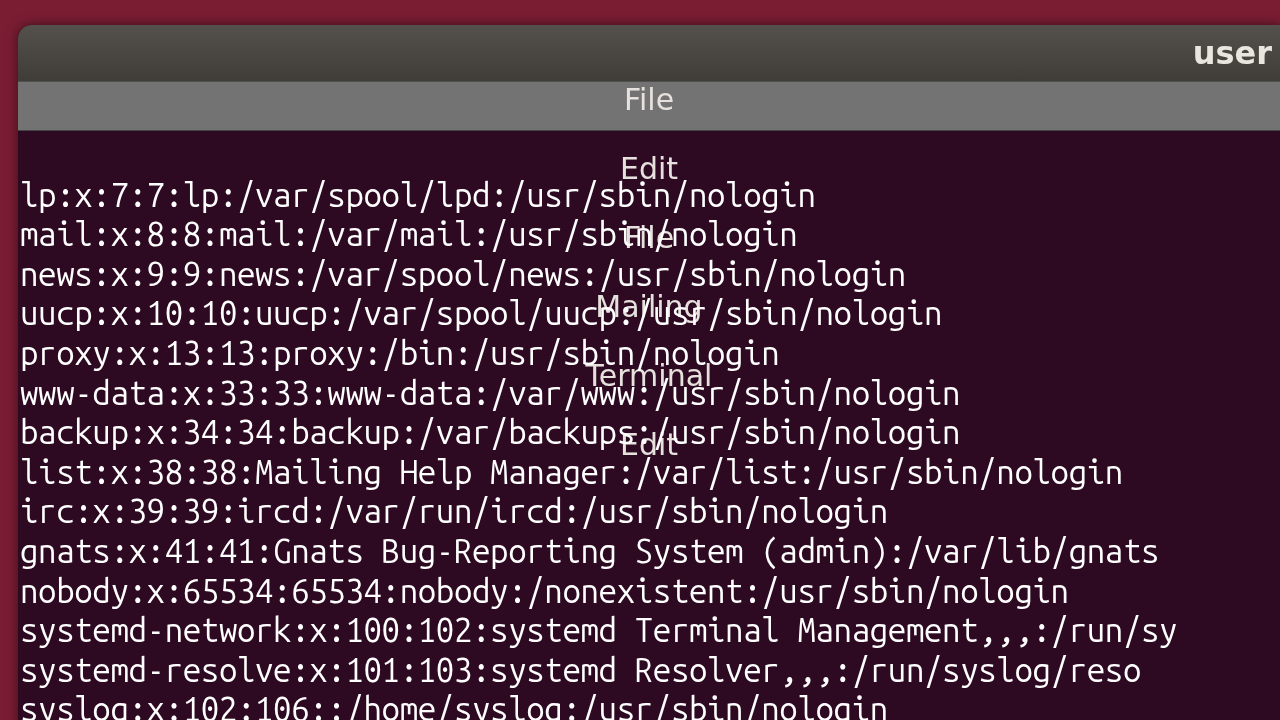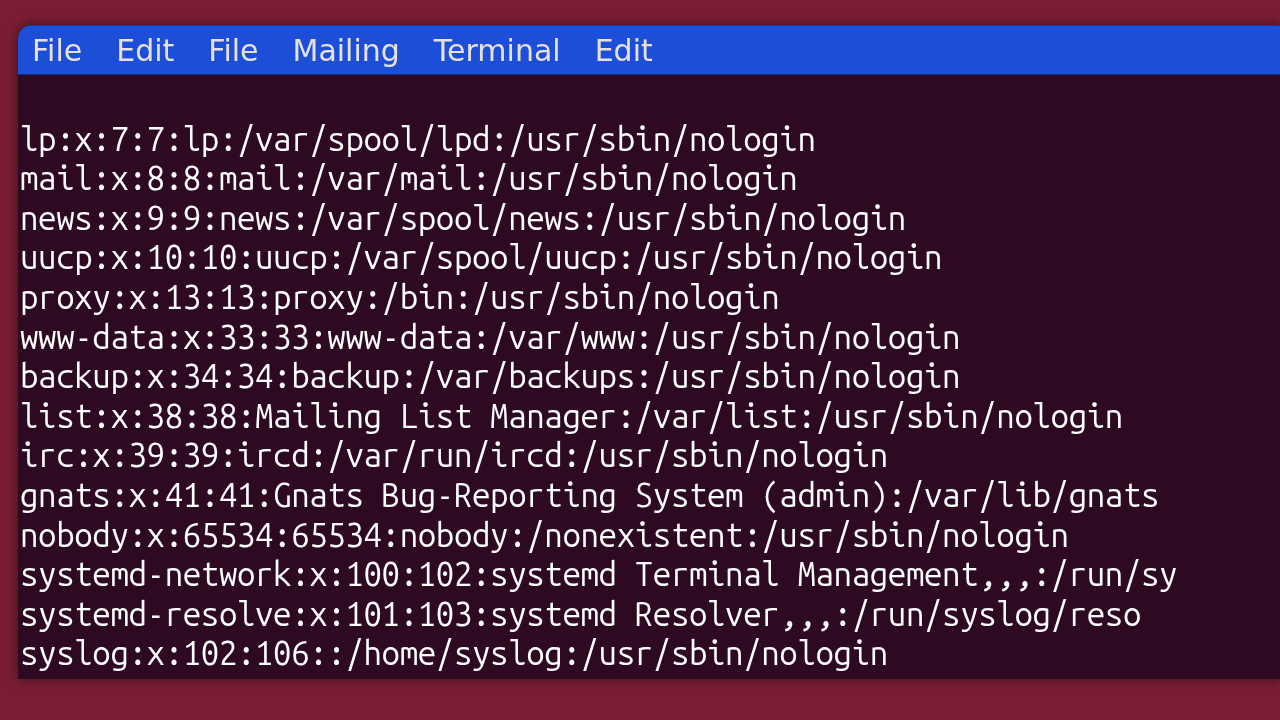--- a/index.html
+++ b/index.html
@@ -36,28 +36,29 @@
     padding-right: 8px;
   }
   .titlebar .title {
     color: #e9e5df;
     font-size: 32px;
     font-weight: bold;
     line-height: 1;
   }
   .menubar {
     height: 50px;
-    background: #1d4ed8;
+    background: #737373;
     display: flex;
     align-items: center;
     padding: 0 14px;
     gap: 34px;
     box-sizing: border-box;
     border-top: 1px solid rgba(0,0,0,0.3);
     border-bottom: 1px solid rgba(0,0,0,0.4);
+    flex-direction: column;
   }
   .menubar .item {
     color: #e6e1dc;
     font-size: 30px;
     cursor: default;
   }
   .terminal-body {
     background: #2d0922;
     color: #ffffff;
     font-family: "Ubuntu Mono", "DejaVu Sans Mono", monospace;
@@ -69,39 +70,42 @@
     min-height: 560px;
     letter-spacing: -0.4px;
   }
 </style>
 </head>
 <body>
 
 <div class="desktop">
   <div class="window">
 
+    <div class="titlebar">
+      <span class="title">user</span>
+    </div>
 
     <div class="menubar">
       <span class="item">File</span>
       <span class="item">Edit</span>
       <span class="item">File</span>
       <span class="item">Mailing</span>
       <span class="item">Terminal</span>
       <span class="item">Edit</span>
     </div>
 
     <div class="terminal-body">
 <span>lp:x:7:7:lp:/var/spool/lpd:/usr/sbin/nologin</span>
 <span>mail:x:8:8:mail:/var/mail:/usr/sbin/nologin</span>
 <span>news:x:9:9:news:/var/spool/news:/usr/sbin/nologin</span>
 <span>uucp:x:10:10:uucp:/var/spool/uucp:/usr/sbin/nologin</span>
 <span>proxy:x:13:13:proxy:/bin:/usr/sbin/nologin</span>
 <span>www-data:x:33:33:www-data:/var/www:/usr/sbin/nologin</span>
 <span>backup:x:34:34:backup:/var/backups:/usr/sbin/nologin</span>
-<span>list:x:38:38:Mailing List Manager:/var/list:/usr/sbin/nologin</span>
+<span>list:x:38:38:Mailing Help Manager:/var/list:/usr/sbin/nologin</span>
 <span>irc:x:39:39:ircd:/var/run/ircd:/usr/sbin/nologin</span>
 <span>gnats:x:41:41:Gnats Bug-Reporting System (admin):/var/lib/gnats</span>
 <span>nobody:x:65534:65534:nobody:/nonexistent:/usr/sbin/nologin</span>
 <span>systemd-network:x:100:102:systemd Terminal Management,,,:/run/sy</span>
 <span>systemd-resolve:x:101:103:systemd Resolver,,,:/run/syslog/reso</span>
 <span>syslog:x:102:106::/home/syslog:/usr/sbin/nologin</span>
 </div>
 
   </div>
 </div>

